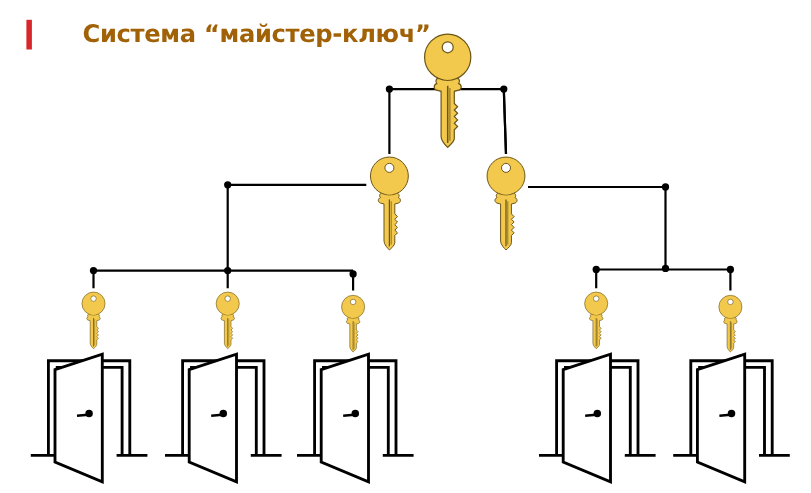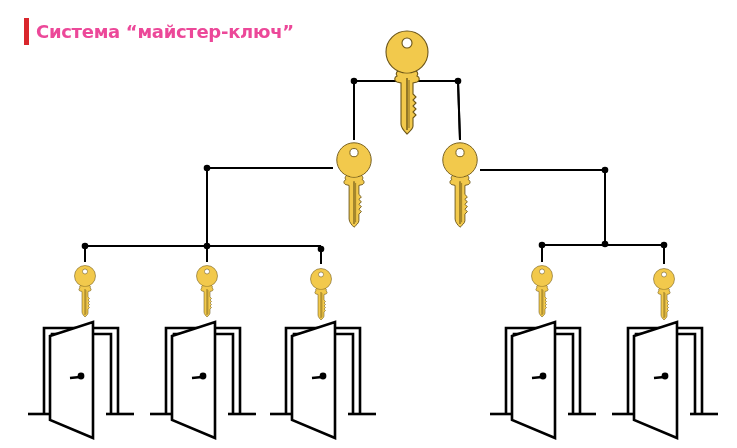--- a/index.html
+++ b/index.html
@@ -1,19 +1,19 @@
 <!DOCTYPE html>
 <html><head>
   <meta charset="utf-8">
   <style>
     html, body { margin: 0; padding: 0; background: #ffffff; }
     body { width: 737px; height: 448px; position: relative; overflow: hidden; font-family: "Liberation Sans", "DejaVu Sans", sans-serif; }
     .title-wrap { position: absolute; left: 24px; top: 15px; height: 32px; display: flex; align-items: center; }
     .title-bar { width: 5px; height: 27px; background: #d9262c; margin-right: 7px; }
-    .title { font-family: "DejaVu Sans", "Liberation Sans", sans-serif; font-weight: bold; font-size: 18px; color: #ec4899; letter-spacing: -0.3px; }
+    .title { font-family: "DejaVu Sans", "Liberation Sans", sans-serif; font-weight: bold; font-size: 22px; color: #a16207; letter-spacing: -0.3px; margin-left: 39px; }
     svg#diagram { position: absolute; left: 0; top: 0; }
   </style>
 </head>
 <body>
 
 <div class="title-wrap">
   <div class="title-bar"></div>
   <div class="title">Система “майстер-ключ”</div>
 </div>
 

